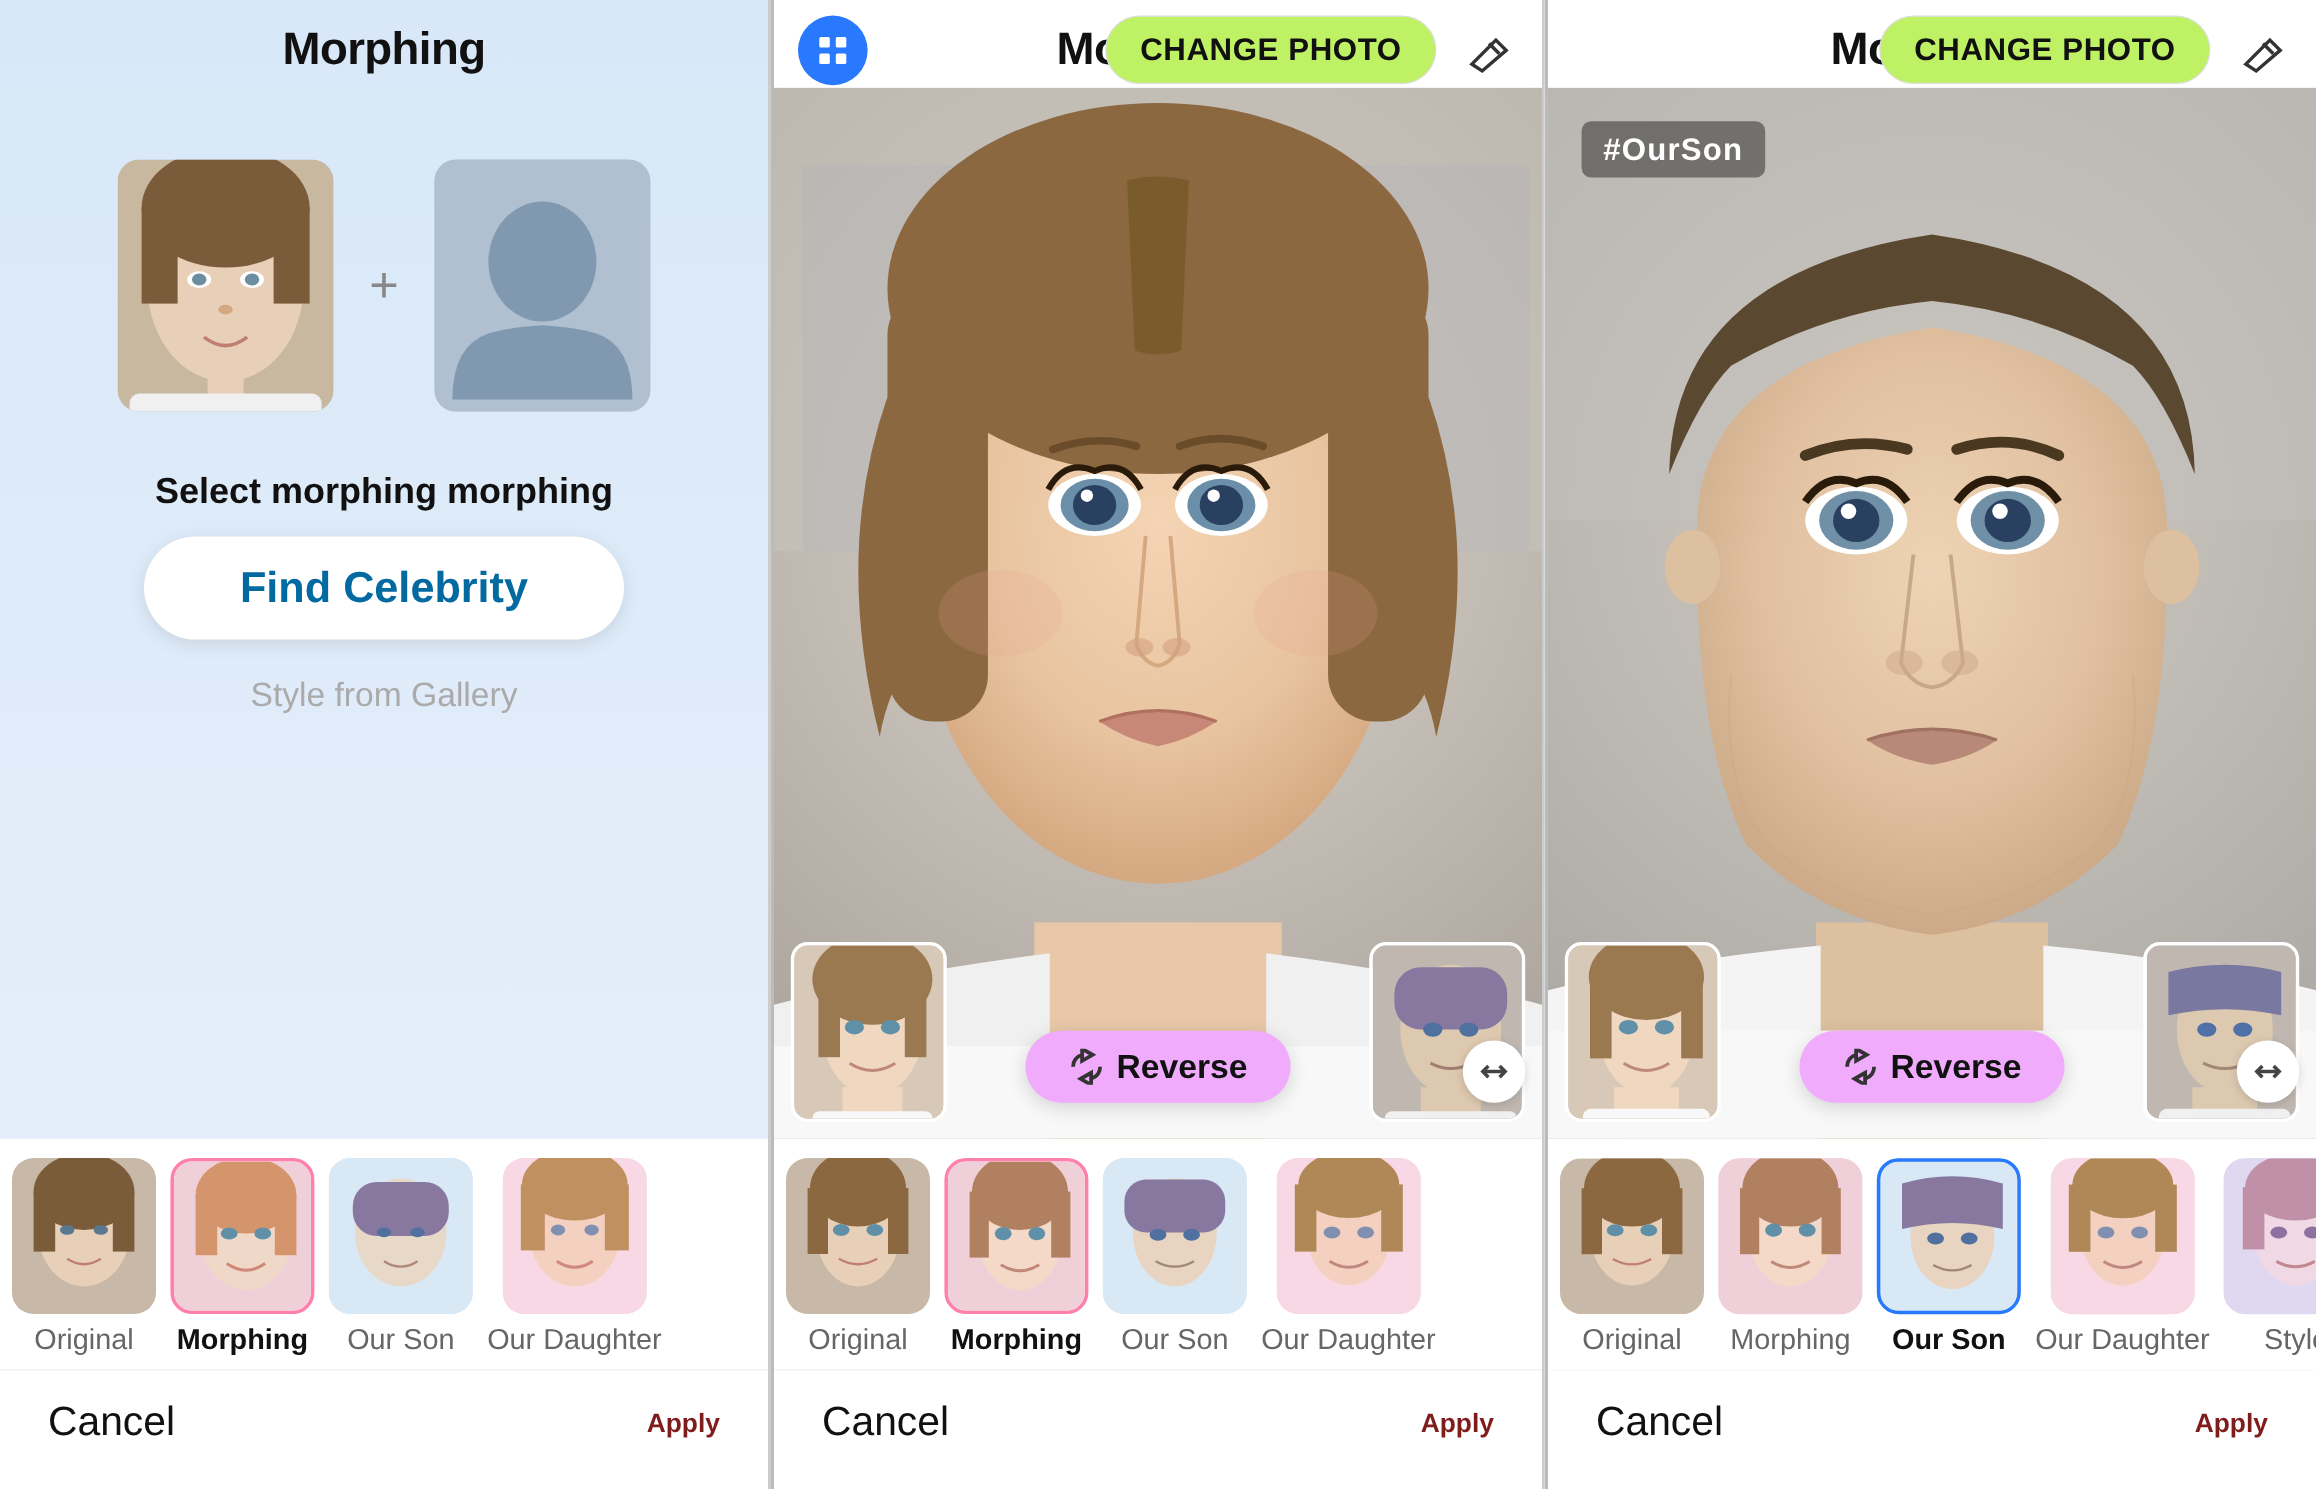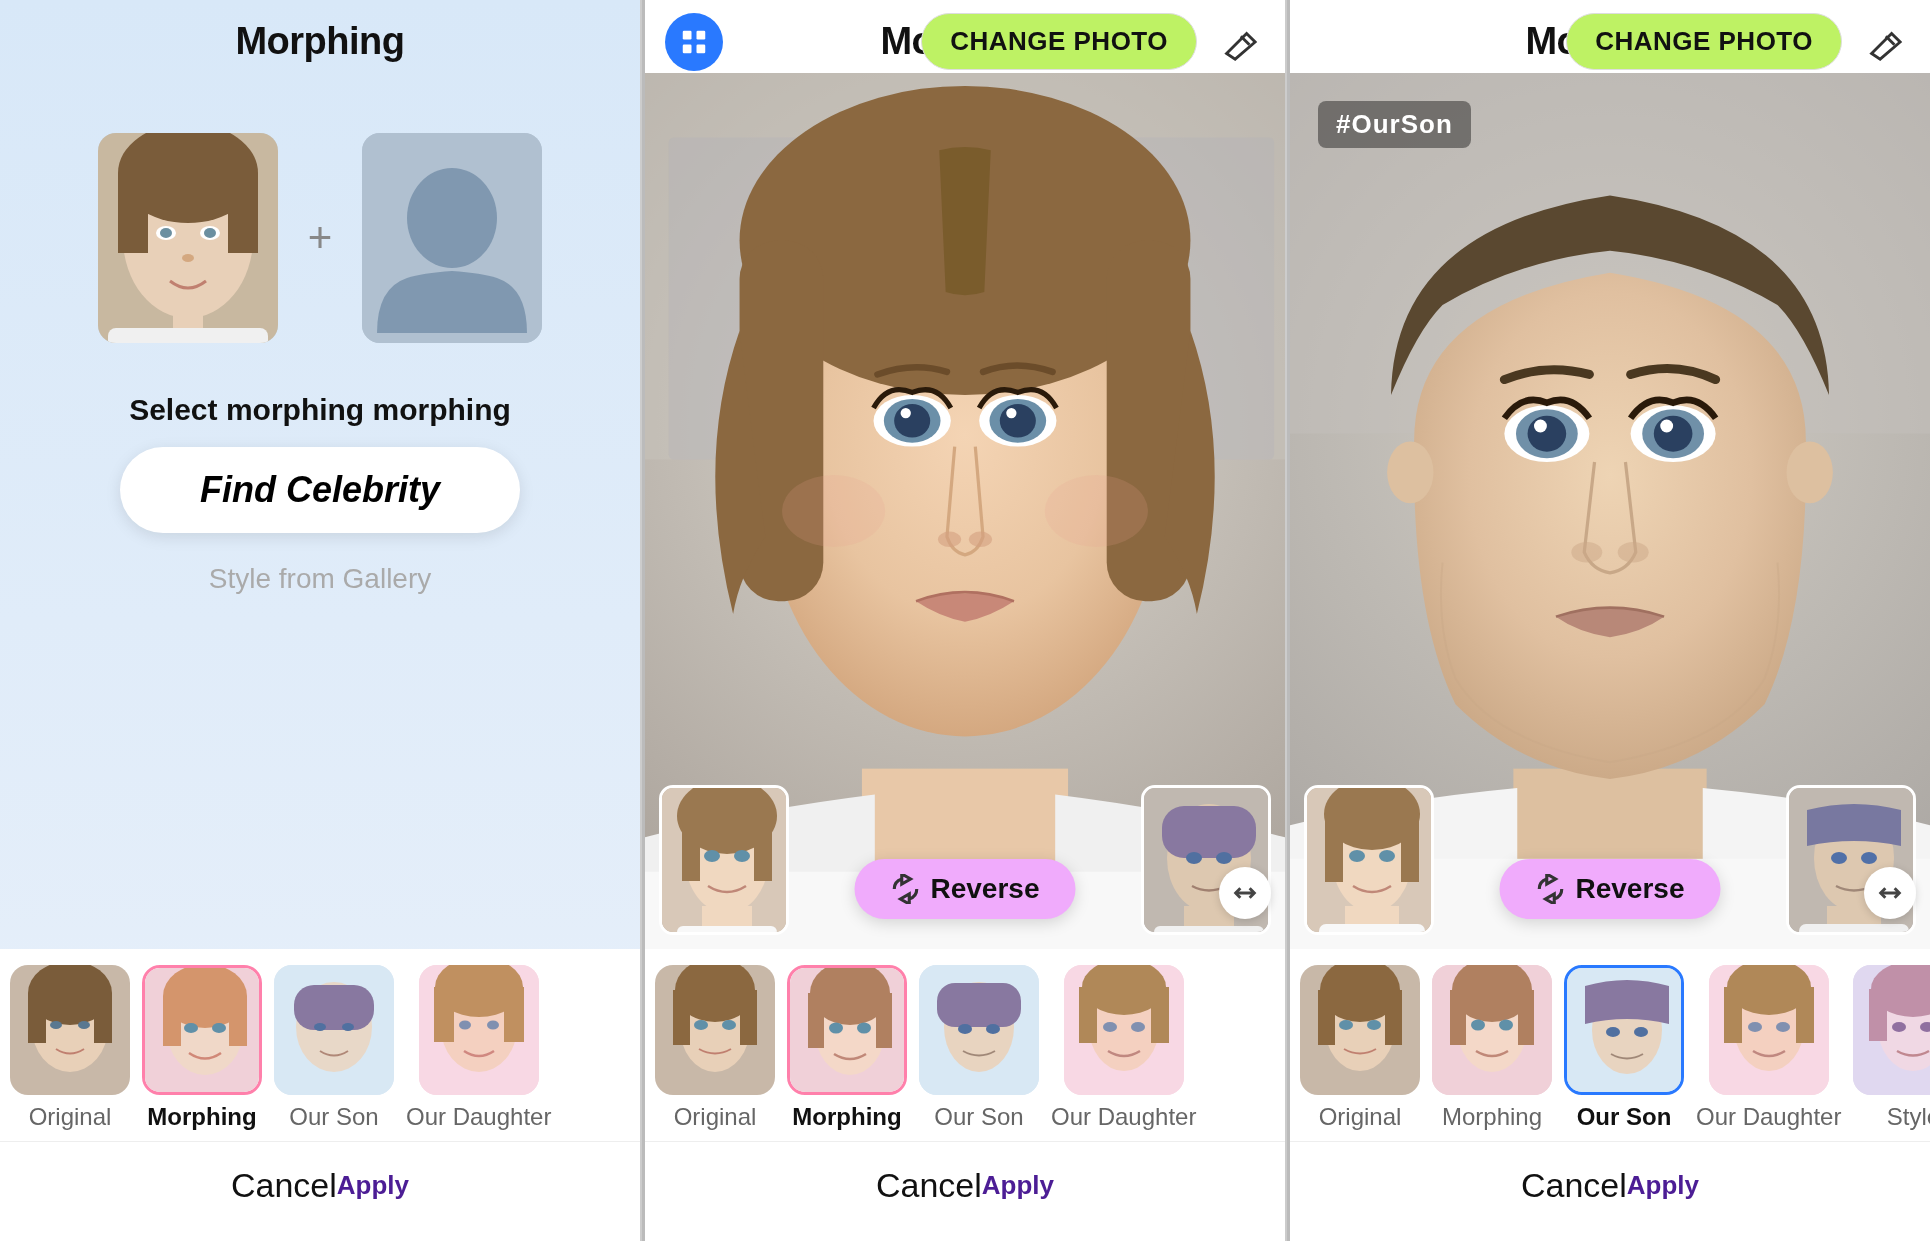--- a/index.html
+++ b/index.html
@@ -143,27 +143,26 @@
       color: #111;
       padding: 30px 0 20px;
     }
 
     .find-celebrity-btn {
       background: white;
       border-radius: 50px;
       padding: 22px 80px;
       font-size: 36px;
       font-weight: 700;
-      color: #000000;
+      color: #0369a1;
       cursor: pointer;
       margin: 0 auto 20px;
       display: block;
       border: none;
       box-shadow: 0 4px 16px rgba(0,0,0,0.1);
-      font-style: italic;
     }
 
     .pick-gallery-btn {
       text-align: center;
       font-size: 28px;
       color: #aaa;
       padding: 10px;
       cursor: pointer;
     }
 
@@ -281,36 +280,36 @@
     }
 
     .tab-label-active {
       font-weight: 700;
       color: #111;
     }
 
     
     .action-bar {
       display: flex;
-      justify-content: center;
+      justify-content: space-between;
       align-items: center;
       padding: 24px 40px 36px;
       background: white;
       border-top: 1px solid #eee;
     }
 
     .action-cancel {
       font-size: 34px;
       color: #111;
       cursor: pointer;
     }
 
     .action-apply {
-      font-size: 26px;
-      color: #4c1d95;
+      font-size: 22px;
+      color: #7f1d1d;
       font-weight: 600;
       cursor: pointer;
     }
 
     
     .screen1-content {
       display: flex;
       flex-direction: column;
       align-items: center;
       flex: 1;

